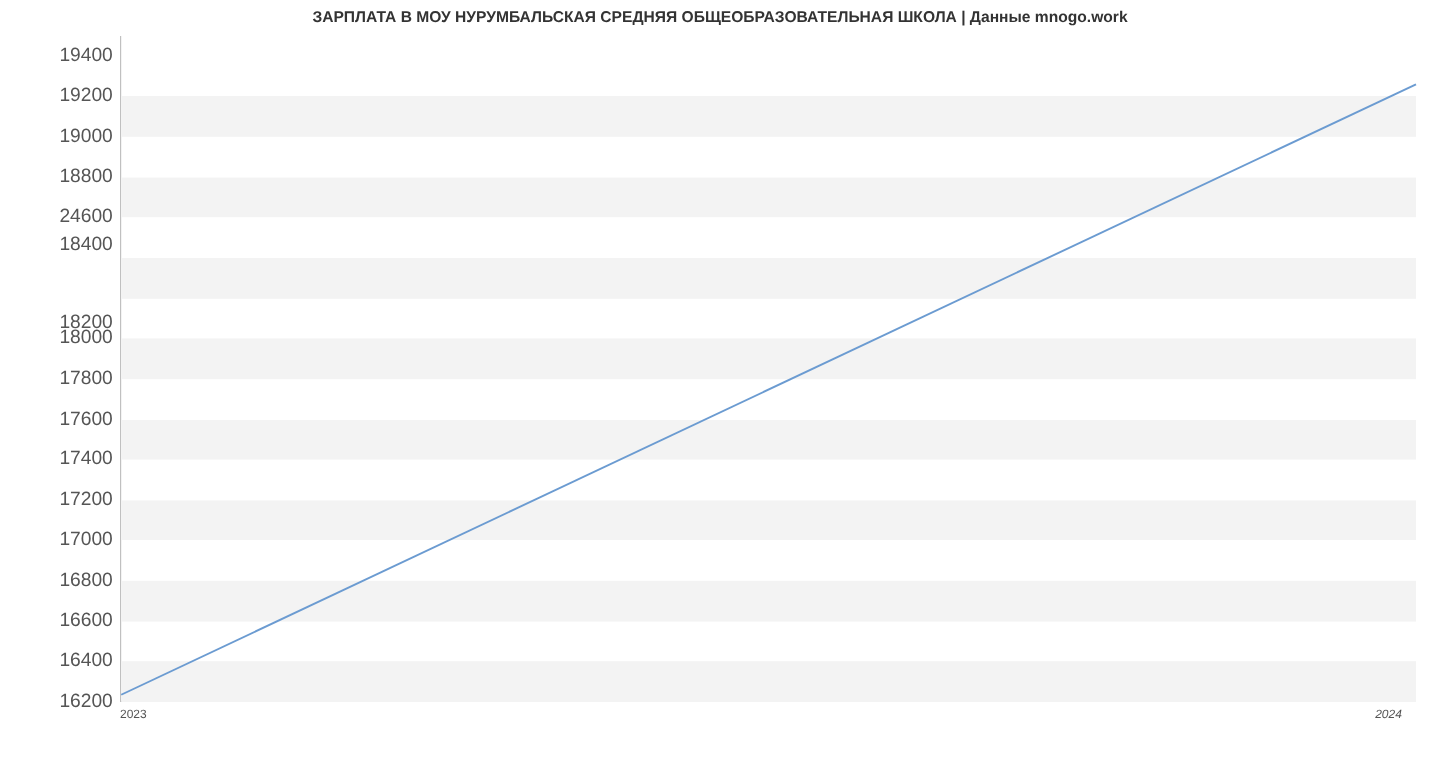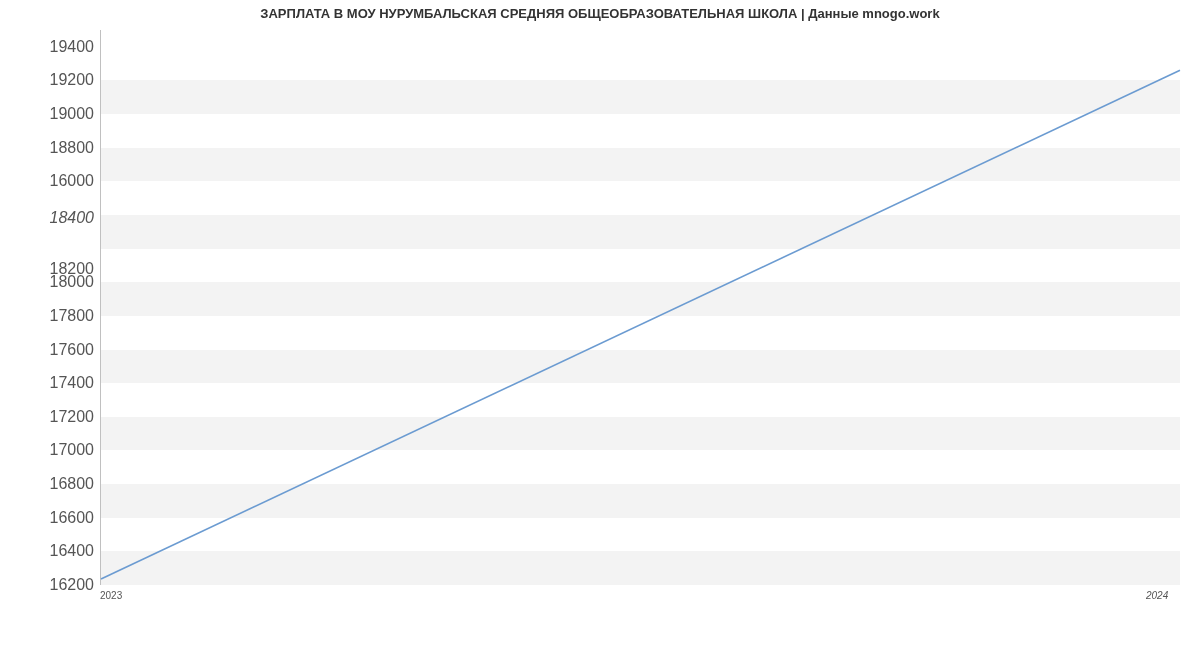--- a/index.html
+++ b/index.html
@@ -90,21 +90,21 @@
     <div class="y-tick-label" style="top: 551.364px;">16400</div>
     <div class="y-tick-label" style="top: 517.727px;">16600</div>
     <div class="y-tick-label" style="top: 484.091px;">16800</div>
     <div class="y-tick-label" style="top: 450.455px;">17000</div>
     <div class="y-tick-label" style="top: 416.818px;">17200</div>
     <div class="y-tick-label" style="top: 383.182px;">17400</div>
     <div class="y-tick-label" style="top: 349.545px;">17600</div>
     <div class="y-tick-label" style="top: 315.909px;">17800</div>
     <div class="y-tick-label" style="top: 282.273px;">18000</div>
     <div class="y-tick-label" style="top: 248.636px; margin-top: 20px;">18200</div>
-    <div class="y-tick-label" style="top: 218px; font-style: italic;">18400</div>
-    <div class="y-tick-label" style="top: 181.364px;">16000</div>
+    <div class="y-tick-label" style="top: 204px;">18400</div>
+    <div class="y-tick-label" style="top: 181.364px;">24600</div>
     <div class="y-tick-label" style="top: 147.727px;">18800</div>
     <div class="y-tick-label" style="top: 114.091px;">19000</div>
     <div class="y-tick-label" style="top: 80.4545px;">19200</div>
     <div class="y-tick-label" style="top: 46.8182px;">19400</div>
     <div class="x-tick-label" style="left: 100px;">2023</div>
     <div class="x-tick-label" style="left: 1146px; font-style: italic;">2024</div>
   </div>
 
 </body></html>

